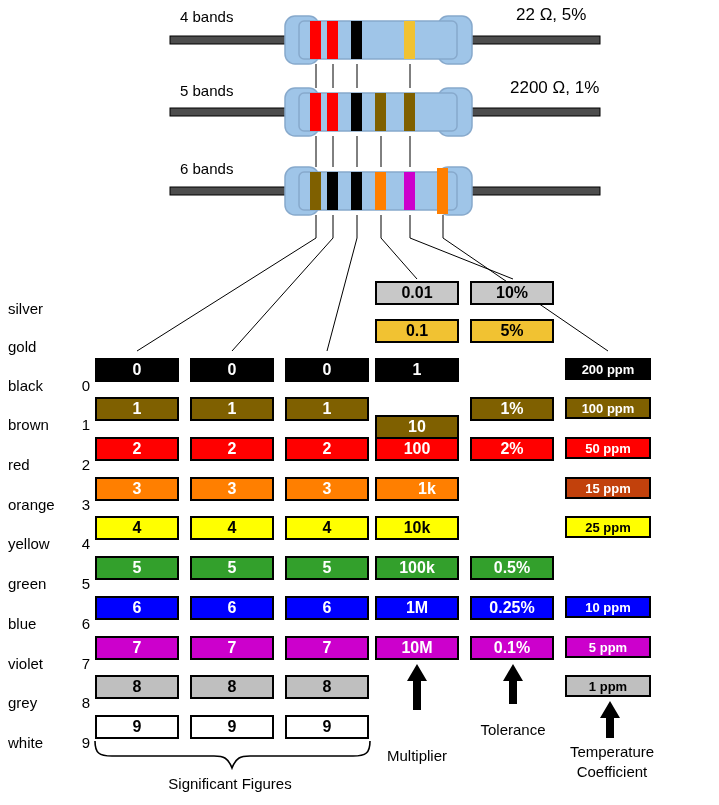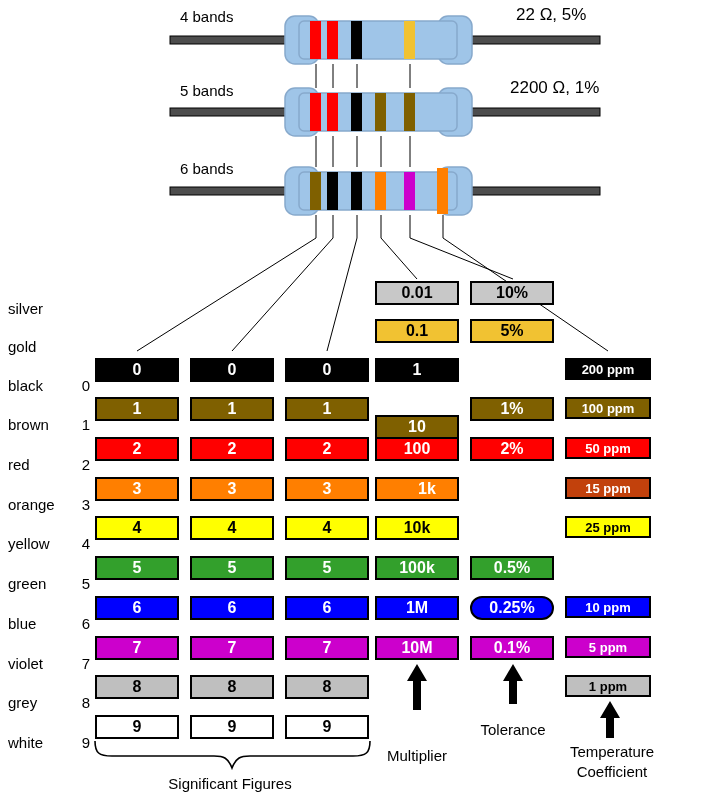--- a/index.html
+++ b/index.html
@@ -183,21 +183,21 @@
   <div class="cell col1 row7" style="background-color: rgb(51, 160, 44); color: rgb(255, 255, 255);">5</div>
   <div class="cell col2 row7" style="background-color: rgb(51, 160, 44); color: rgb(255, 255, 255);">5</div>
   <div class="cell col3 row7" style="background-color: rgb(51, 160, 44); color: rgb(255, 255, 255);">5</div>
   <div class="cell colm row7" style="background-color: rgb(51, 160, 44); color: rgb(255, 255, 255);">100k</div>
   <div class="cell colt row7" style="background-color: rgb(51, 160, 44); color: rgb(255, 255, 255);">0.5%</div>
 
   <div class="cell col1 row8" style="background-color: rgb(0, 0, 255); color: rgb(255, 255, 255);">6</div>
   <div class="cell col2 row8" style="background-color: rgb(0, 0, 255); color: rgb(255, 255, 255);">6</div>
   <div class="cell col3 row8" style="background-color: rgb(0, 0, 255); color: rgb(255, 255, 255);">6</div>
   <div class="cell colm row8" style="background-color: rgb(0, 0, 255); color: rgb(255, 255, 255);">1M</div>
-  <div class="cell colt row8" style="background-color: rgb(0, 0, 255); color: rgb(255, 255, 255); border-radius: 12px;">0.25%</div>
+  <div class="cell colt row8" style="background-color: rgb(0, 0, 255); color: rgb(255, 255, 255);">0.25%</div>
   <div class="cell colp row8" style="background-color: rgb(0, 0, 255); color: rgb(255, 255, 255);">10 ppm</div>
 
   <div class="cell col1 row9" style="background-color: rgb(204, 0, 204); color: rgb(255, 255, 255);">7</div>
   <div class="cell col2 row9" style="background-color: rgb(204, 0, 204); color: rgb(255, 255, 255);">7</div>
   <div class="cell col3 row9" style="background-color: rgb(204, 0, 204); color: rgb(255, 255, 255);">7</div>
   <div class="cell colm row9" style="background-color: rgb(204, 0, 204); color: rgb(255, 255, 255);">10M</div>
   <div class="cell colt row9" style="background-color: rgb(204, 0, 204); color: rgb(255, 255, 255);">0.1%</div>
   <div class="cell colp row9" style="background-color: rgb(204, 0, 204); color: rgb(255, 255, 255);">5 ppm</div>
 
   <div class="cell col1 row10" style="background-color: rgb(191, 191, 191); color: rgb(0, 0, 0);">8</div>

